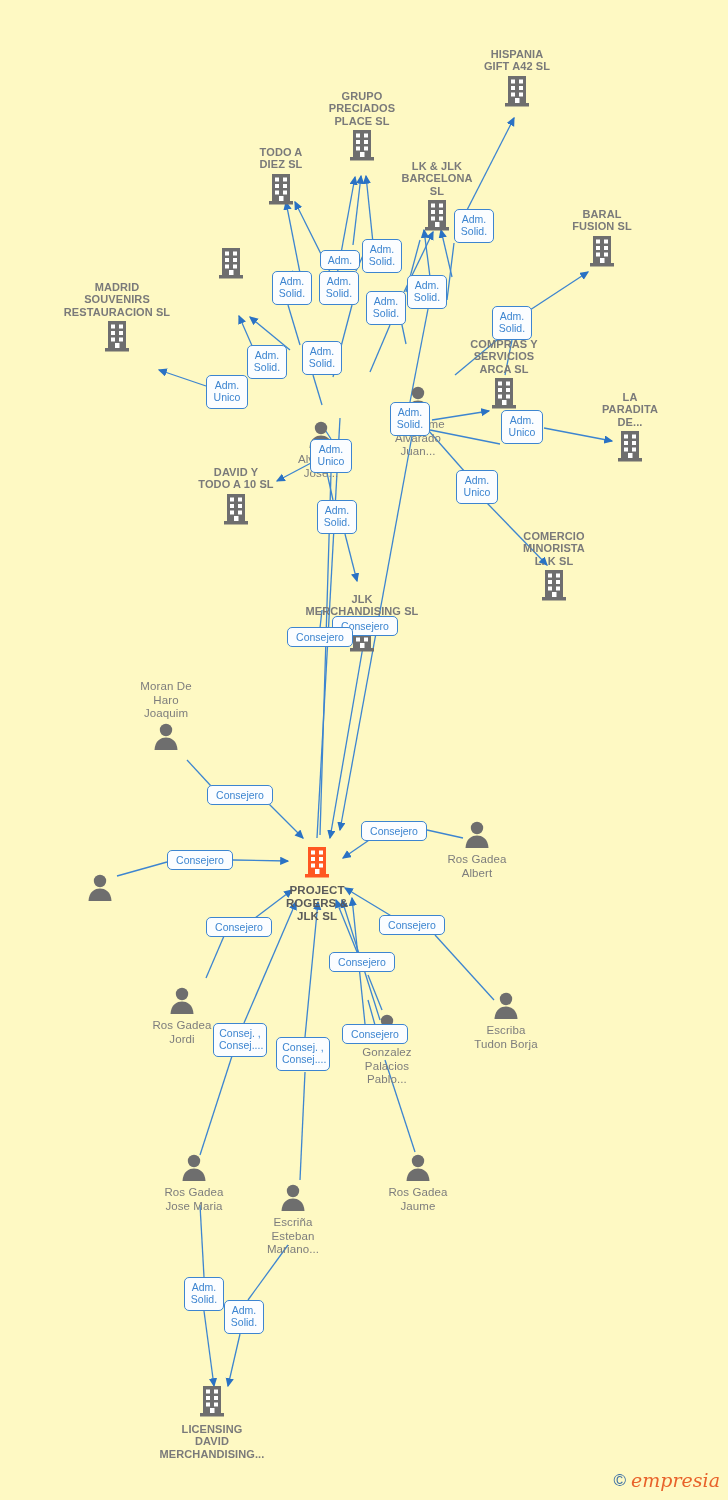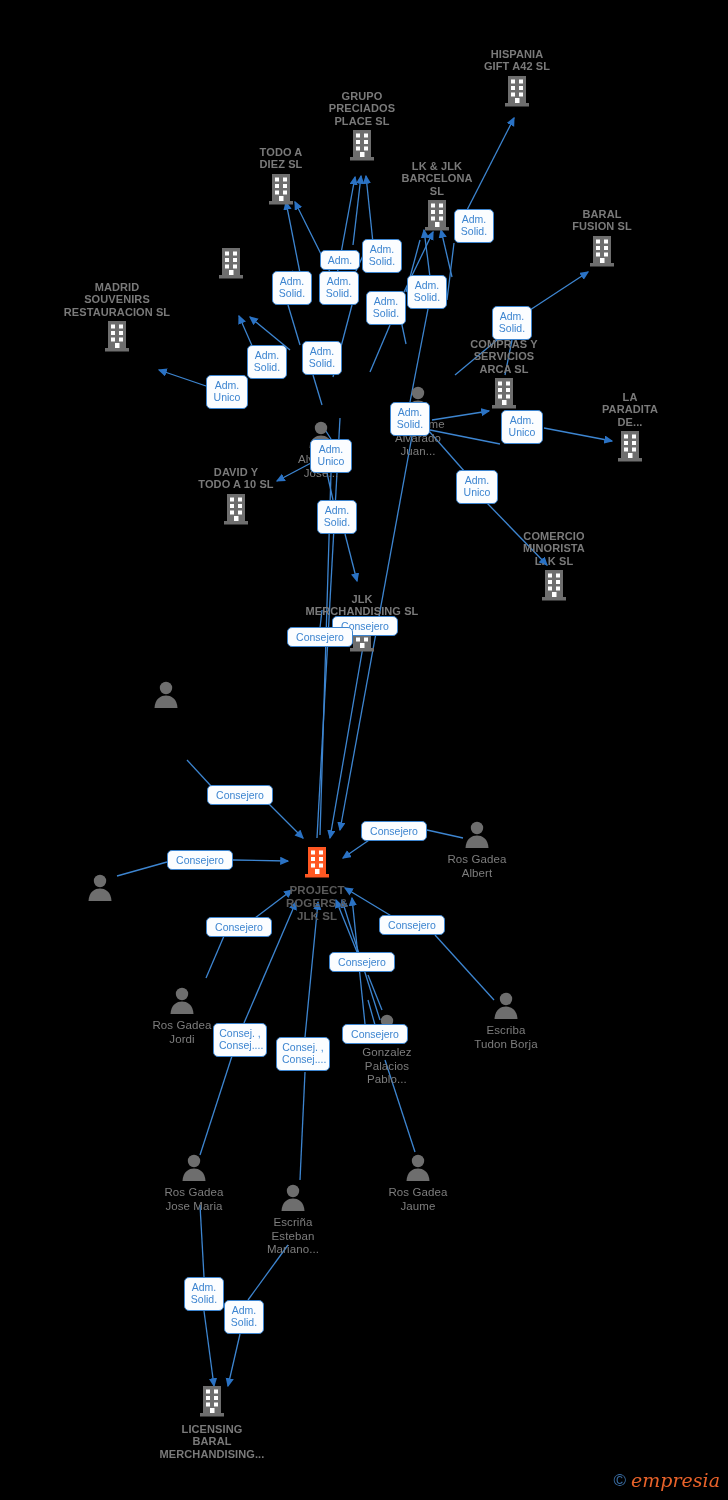--- a/index.html
+++ b/index.html
@@ -1,17 +1,17 @@
 <!DOCTYPE html>
 <html><head>
 <meta charset="utf-8">
 <style>
   html,body{margin:0;padding:0;background:#ffffff;}
   body{font-family:"Liberation Sans","DejaVu Sans",sans-serif;}
-  #stage{position:relative;width:728px;height:1500px;background:#000000;overflow:hidden;}
+  #stage{position:relative;width:728px;height:1500px;background:#fef9c3;overflow:hidden;}
   #edges{position:absolute;left:0;top:0;width:728px;height:1500px;}
 
   .node{position:absolute;transform:translate(-50%,0);text-align:center;width:130px;}
   .node .glyph{display:block;margin:0 auto;}
   .node .nlabel{
     display:block;margin-top:1px;color:#7a7a7a;font-size:11px;line-height:12.4px;
     font-weight:bold;letter-spacing:.1px;white-space:pre-line;
   }
   .node.person .nlabel{font-weight:normal;font-size:11.5px;line-height:13.5px;color:#7d7d7d;}
   .node.above .nlabel{margin:0 0 1px 0;}
@@ -334,41 +334,44 @@
             <rect x="3" y="29" width="24" height="3.5" fill="#6e6e6e"></rect>
             <rect x="9" y="5.5" width="4" height="4" fill="#fff"></rect>
             <rect x="17" y="5.5" width="4" height="4" fill="#fff"></rect>
             <rect x="9" y="12" width="4" height="4" fill="#fff"></rect>
             <rect x="17" y="12" width="4" height="4" fill="#fff"></rect>
             <rect x="9" y="18.5" width="4" height="4" fill="#fff"></rect>
             <rect x="17" y="18.5" width="4" height="4" fill="#fff"></rect>
             <rect x="13" y="24" width="4.5" height="5" fill="#fff"></rect>
           </svg></span>
         <span class="nlabel">LICENSING
-BARAL
+DAVID
 MERCHANDISING...</span>
       </div>
       <div class="node person" style="left: 321px; top: 420px;">
         <span class="glyph"><svg width="30" height="28" viewBox="0 0 30 28" aria-hidden="true">
             <circle cx="15" cy="8" r="6.2" fill="#6e6e6e"></circle>
             <path d="M3.5 28 C4 18.5 10 15.5 15 15.5 C20 15.5 26 18.5 26.5 28 Z" fill="#6e6e6e"></path>
           </svg></span>
         <span class="nlabel">Alvarado
 Jose...</span>
       </div>
       <div class="node person" style="left: 418px; top: 385px;">
         <span class="glyph"><svg width="30" height="28" viewBox="0 0 30 28" aria-hidden="true">
             <circle cx="15" cy="8" r="6.2" fill="#6e6e6e"></circle>
             <path d="M3.5 28 C4 18.5 10 15.5 15 15.5 C20 15.5 26 18.5 26.5 28 Z" fill="#6e6e6e"></path>
           </svg></span>
         <span class="nlabel">Bartolome
 Alvarado
 Juan...</span>
       </div>
       <div class="node person above" style="left: 166px; top: 680px;">
+        <span class="nlabel">Moran De
+Haro
+Joaquim</span>
         <span class="glyph"><svg width="30" height="28" viewBox="0 0 30 28" aria-hidden="true">
             <circle cx="15" cy="8" r="6.2" fill="#6e6e6e"></circle>
             <path d="M3.5 28 C4 18.5 10 15.5 15 15.5 C20 15.5 26 18.5 26.5 28 Z" fill="#6e6e6e"></path>
           </svg></span>
       </div>
       <div class="node person" style="left: 477px; top: 820px;">
         <span class="glyph"><svg width="30" height="28" viewBox="0 0 30 28" aria-hidden="true">
             <circle cx="15" cy="8" r="6.2" fill="#6e6e6e"></circle>
             <path d="M3.5 28 C4 18.5 10 15.5 15 15.5 C20 15.5 26 18.5 26.5 28 Z" fill="#6e6e6e"></path>
           </svg></span>

